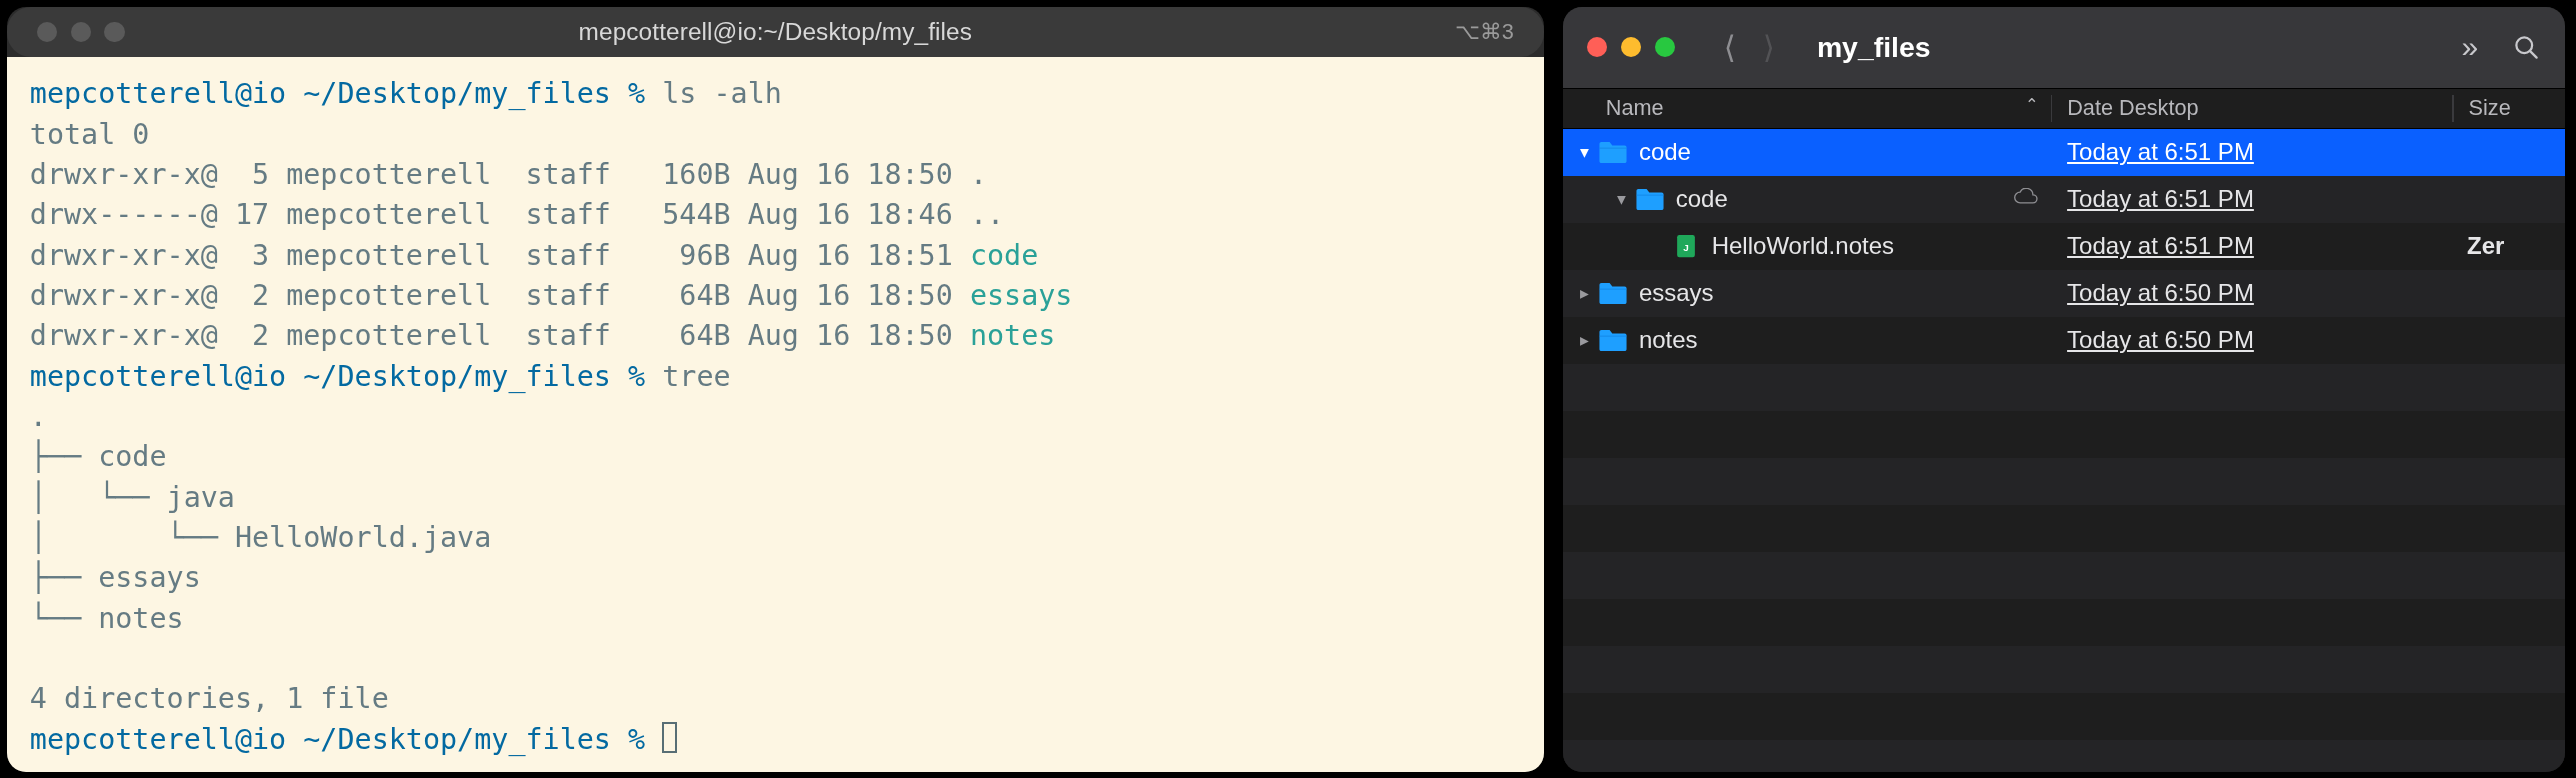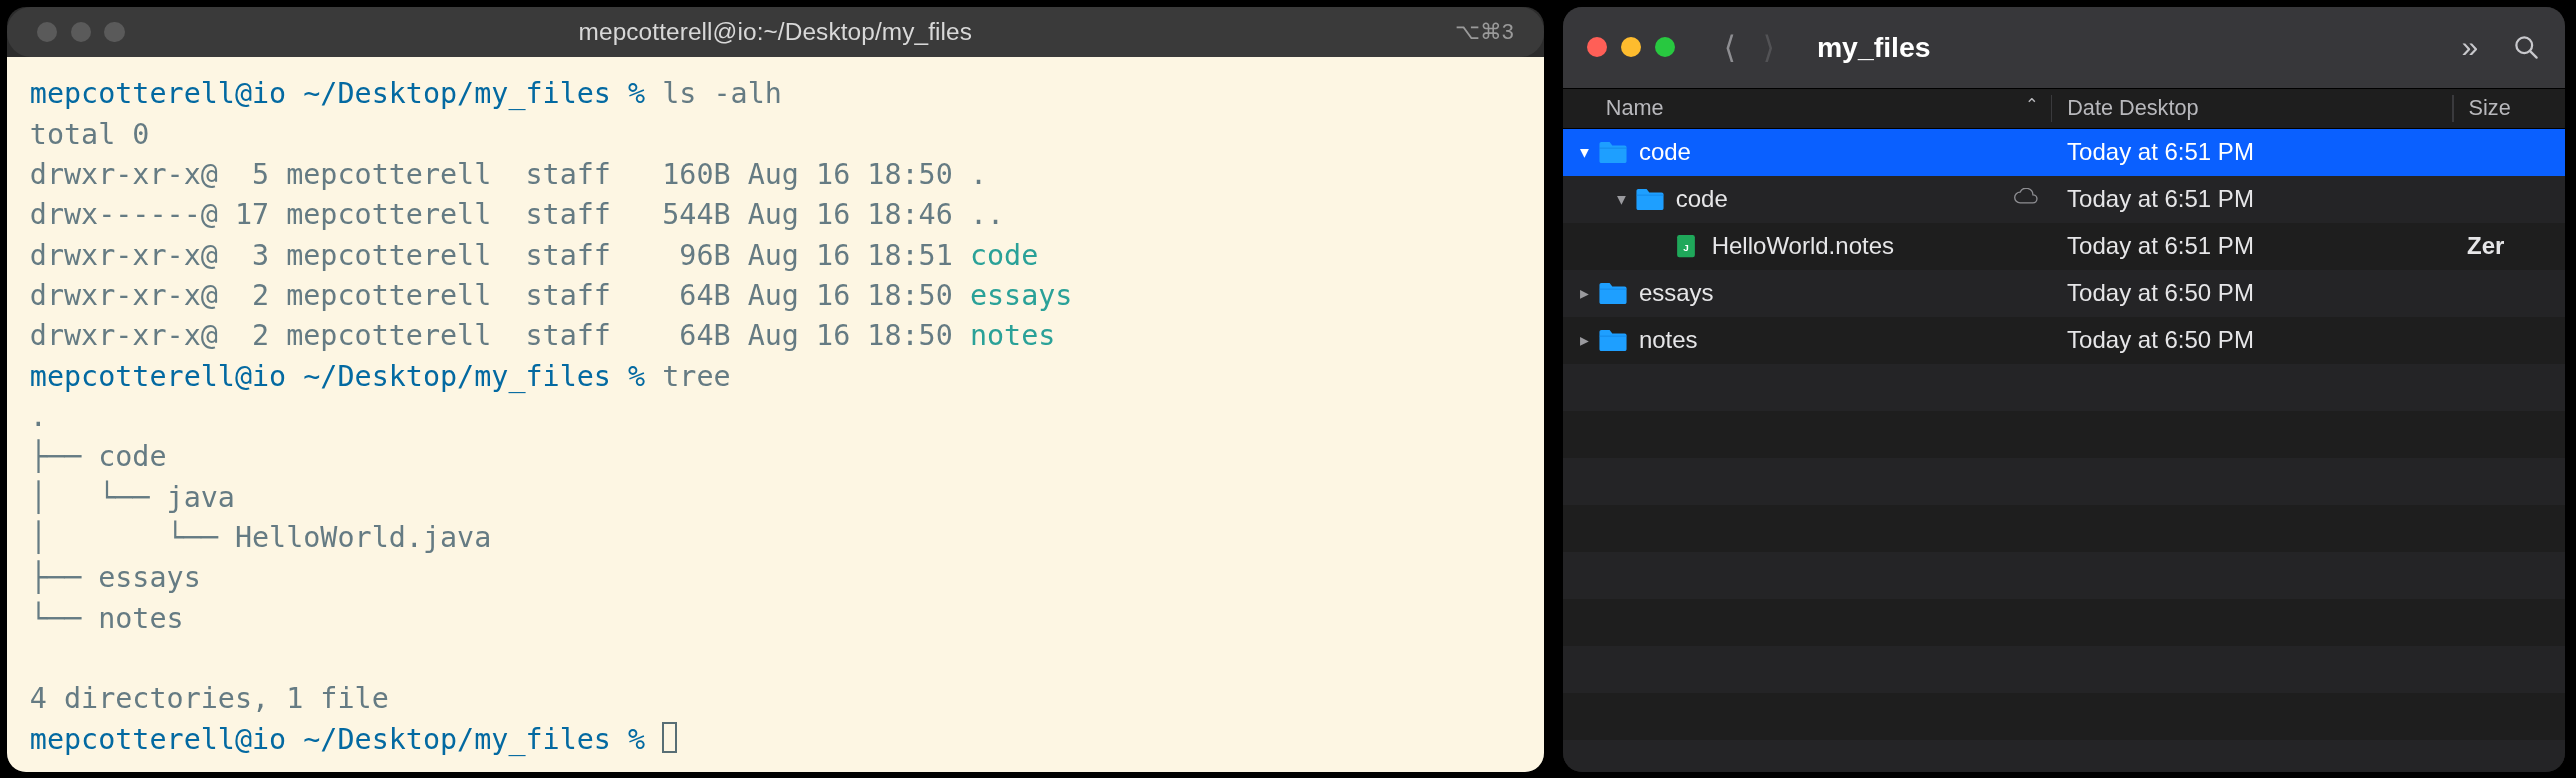--- a/index.html
+++ b/index.html
@@ -155,21 +155,21 @@
     height: 47px;
     display: flex;
     align-items: center;
     color: #e6e6e8;
     font-size: 24px;
   }
   .row.stripe-odd  { background: #242426; }
   .row.stripe-even { background: #1e1e1e; }
   .row.selected    { background: #0a60ff; color:#fff; }
   .row .cell-name { width: 488px; display:flex; align-items:center; }
-  .row .cell-date { width: 400px; padding-left: 16.3px; }
+  .row .cell-date { width: 400px; padding-left: 16.3px; text-decoration: underline; }
   .row .cell-size { flex:1; padding-left: 16.3px; font-weight: bold; }
 
   .disclose {
     width: 19px;
     text-align: center;
     font-size: 17.6px;
     color: #9a9a9e;
     margin-right: 4.1px;
   }
   .row.selected .disclose { color: #fff; }

